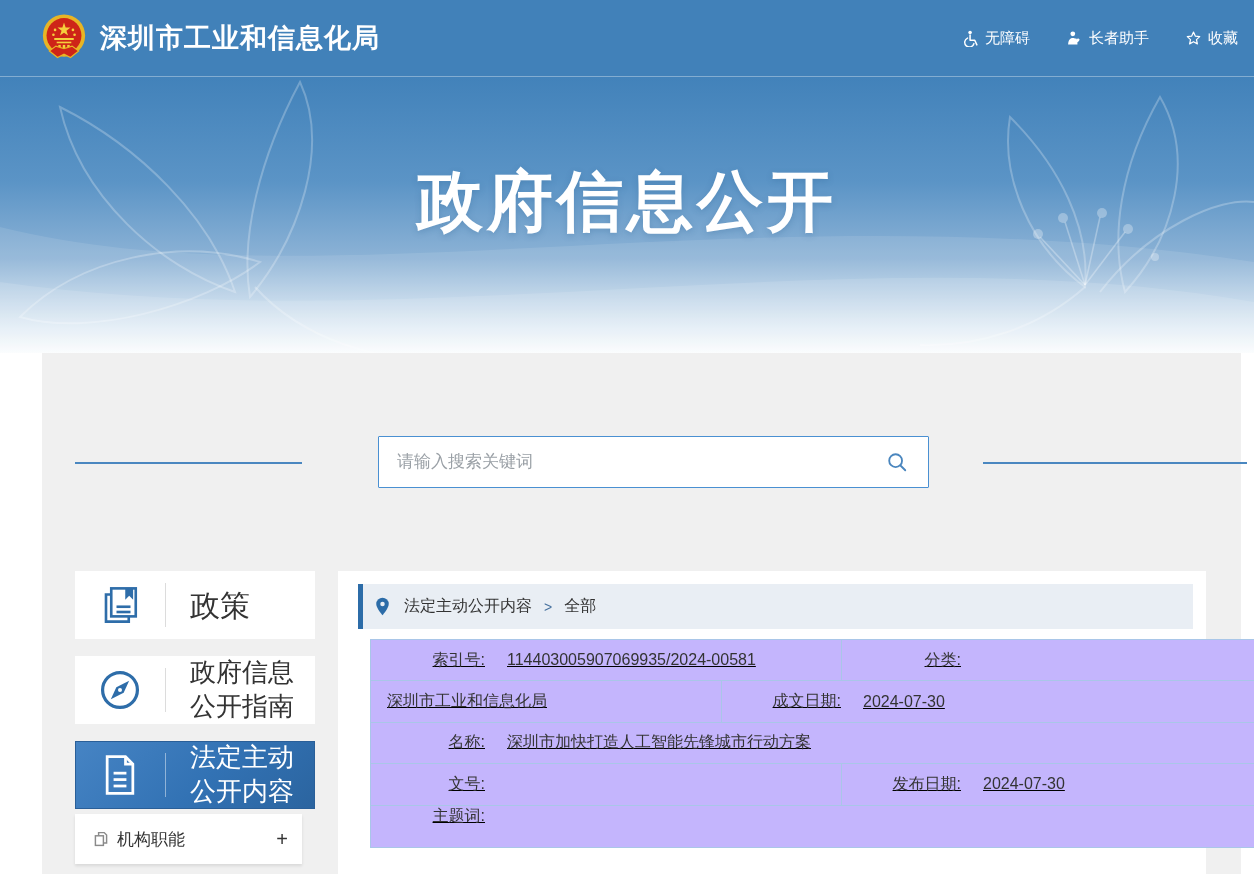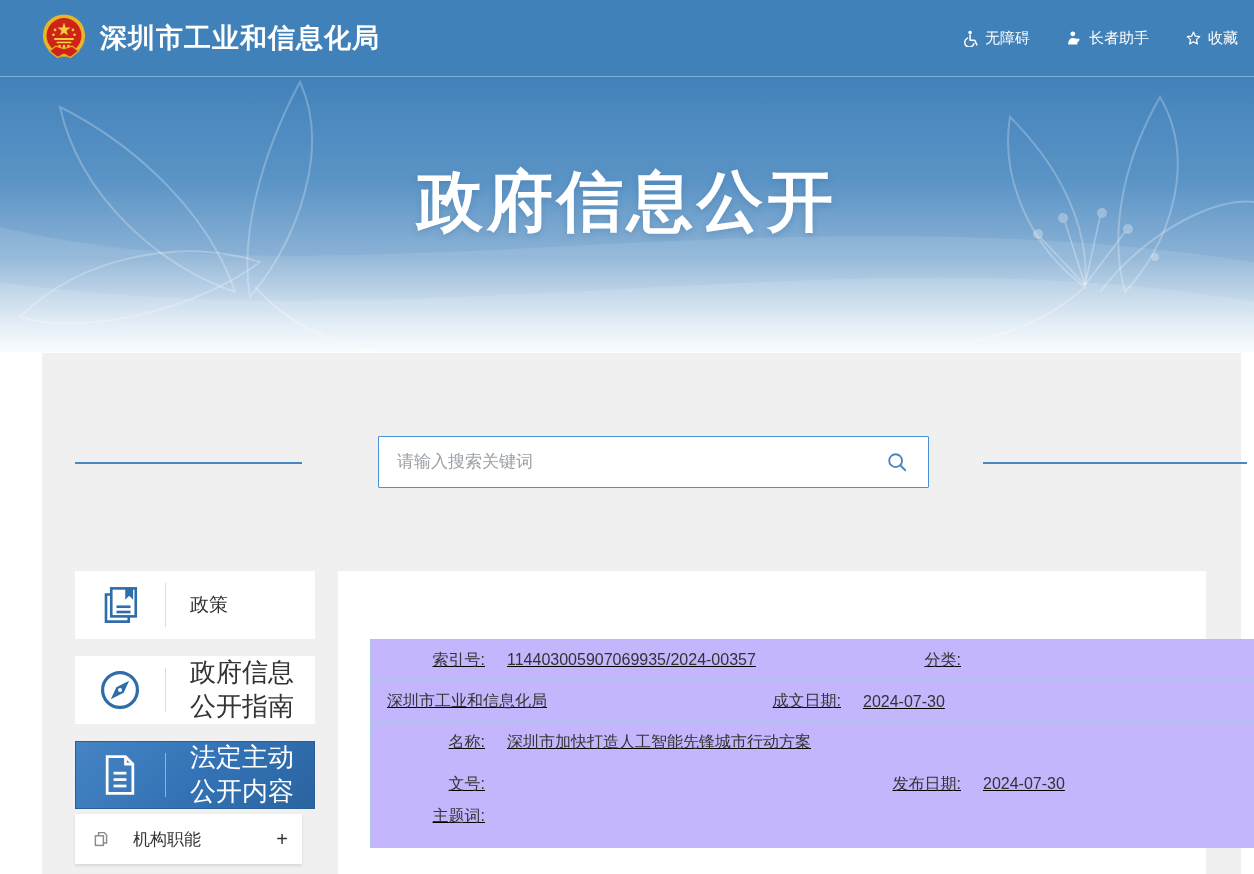--- a/index.html
+++ b/index.html
@@ -58,21 +58,21 @@
   .side-item.active{
     background:linear-gradient(135deg,#4684c4 0%,#3272b4 55%,#2b649f 100%);
     box-shadow:inset 0 0 0 1px #2a5f98;margin-bottom:5px;
   }
   .side-item.active .divider{background:rgba(255,255,255,.45);}
   .side-item.active .label{color:#fff;font-weight:500;}
   .side-sub-item{
     width:227px;height:50px;background:#fff;display:flex;align-items:center;cursor:pointer;
     box-shadow:0 2px 3px rgba(0,0,0,.10);padding:0 14px 0 18px;box-sizing:border-box;
   }
-  .side-sub-item .sub-label{font-size:17px;color:#333;margin-left:24px;}
+  .side-sub-item .sub-label{font-size:17px;color:#333;margin-left:8px;}
   .side-sub-item .expander{margin-left:auto;font-size:20px;color:#333;line-height:1;}
   
   .main-panel{position:absolute;left:296px;top:218px;width:868px;height:304px;background:#ffffff;}
   .breadcrumb{
     position:absolute;left:20px;top:13px;width:835px;height:45px;background:#e9eef4;
     display:flex;align-items:center;box-sizing:border-box;
   }
   .breadcrumb .stripe{width:5px;height:100%;background:#2c6ca8;flex:0 0 auto;}
   .breadcrumb .pin{margin:0 14px 0 12px;display:flex;}
   .crumb-link{font-size:16px;color:#333;cursor:pointer;}
@@ -190,21 +190,21 @@
       <span class="icon-wrap">
         <svg width="42" height="42" viewBox="0 0 48 48">
           <path d="M8,12 h26 v31 h-26 z" fill="none" stroke="#2e6da9" stroke-width="3"></path>
           <rect x="14" y="5" width="28" height="32" fill="#fff" stroke="#2e6da9" stroke-width="3"></rect>
           <path d="M30,5 v13 l4.5,-4.5 l4.5,4.5 v-13 z" fill="#2e6da9"></path>
           <line x1="20" y1="26" x2="36" y2="26" stroke="#2e6da9" stroke-width="3"></line>
           <line x1="20" y1="32" x2="36" y2="32" stroke="#2e6da9" stroke-width="3"></line>
         </svg>
       </span>
       <span class="divider"></span>
-      <span class="label" style="font-size:19px;text-align:center;">政策</span>
+      <span class="label" style="font-size:30px;text-align:center;">政策</span>
     </div>
 
     <div class="side-item">
       <span class="icon-wrap">
         <svg width="44" height="44" viewBox="0 0 48 48">
           <circle cx="24" cy="24" r="19" fill="none" stroke="#2e6da9" stroke-width="3.5"></circle>
           <path d="M14,34 L20,21 L34,14 L28,27 Z" fill="#2e6da9"></path>
           <circle cx="24" cy="24" r="2.2" fill="#fff"></circle>
         </svg>
       </span>
@@ -237,25 +237,37 @@
         <rect x="3" y="6" width="10" height="12" fill="none" stroke="#8a8a8a" stroke-width="1.8"></rect>
         <path d="M7,6 V2 h7 l3,3 v10 h-4" fill="none" stroke="#8a8a8a" stroke-width="1.8"></path>
       </svg>
       <span class="sub-label">机构职能</span>
       <span class="expander">+</span>
     </div>
   </div>
 
   <div class="main-panel">
 
+    <div class="breadcrumb">
+      <span class="stripe"></span>
+      <span class="pin">
+        <svg width="15" height="19" viewBox="0 0 24 30">
+          <path d="M12,1 a10,10 0 0 1 10,10 c0,7 -10,18 -10,18 s-10,-11 -10,-18 a10,10 0 0 1 10,-10 z" fill="#2c6ca8"></path>
+          <circle cx="12" cy="11" r="3.6" fill="#e9eef4"></circle>
+        </svg>
+      </span>
+      <span class="crumb-link">法定主动公开内容</span>
+      <span class="crumb-sep">&gt;</span>
+      <span class="crumb-link">全部</span>
+    </div>
 
     <div class="doc-table">
       <div class="t-row">
         <div class="t-cell t-label w-l1">索引号:</div>
-        <div class="t-cell t-value w-v1">114403005907069935/2024-00357</div>
+        <div class="t-cell t-value w-v1">114403005907069935/2024-00581</div>
         <div class="t-cell t-label w-l2">分类:</div>
         <div class="t-cell t-value w-v2"></div>
       </div>
       <div class="t-row">
         <div class="t-cell t-value w-v1">深圳市工业和信息化局</div>
         <div class="t-cell t-label w-l2">成文日期:</div>
         <div class="t-cell t-value w-v2">2024-07-30</div>
       </div>
       <div class="t-row">
         <div class="t-cell t-label w-l1">名称:</div>

